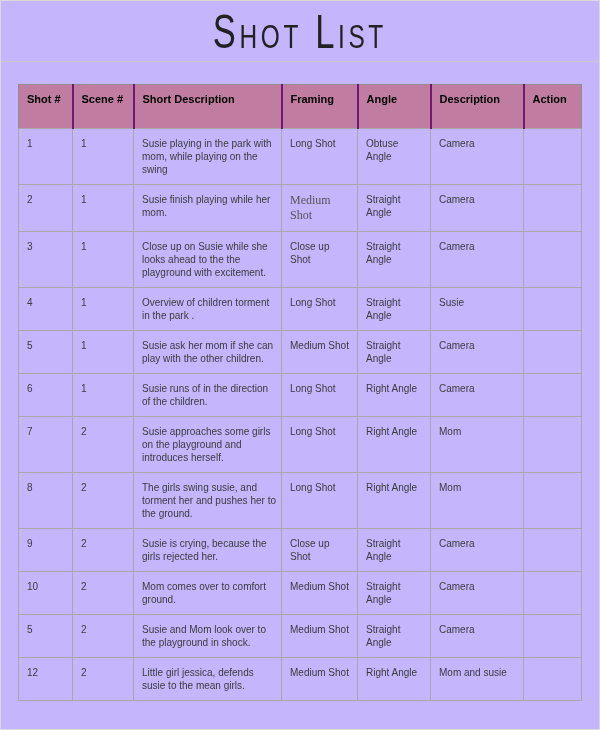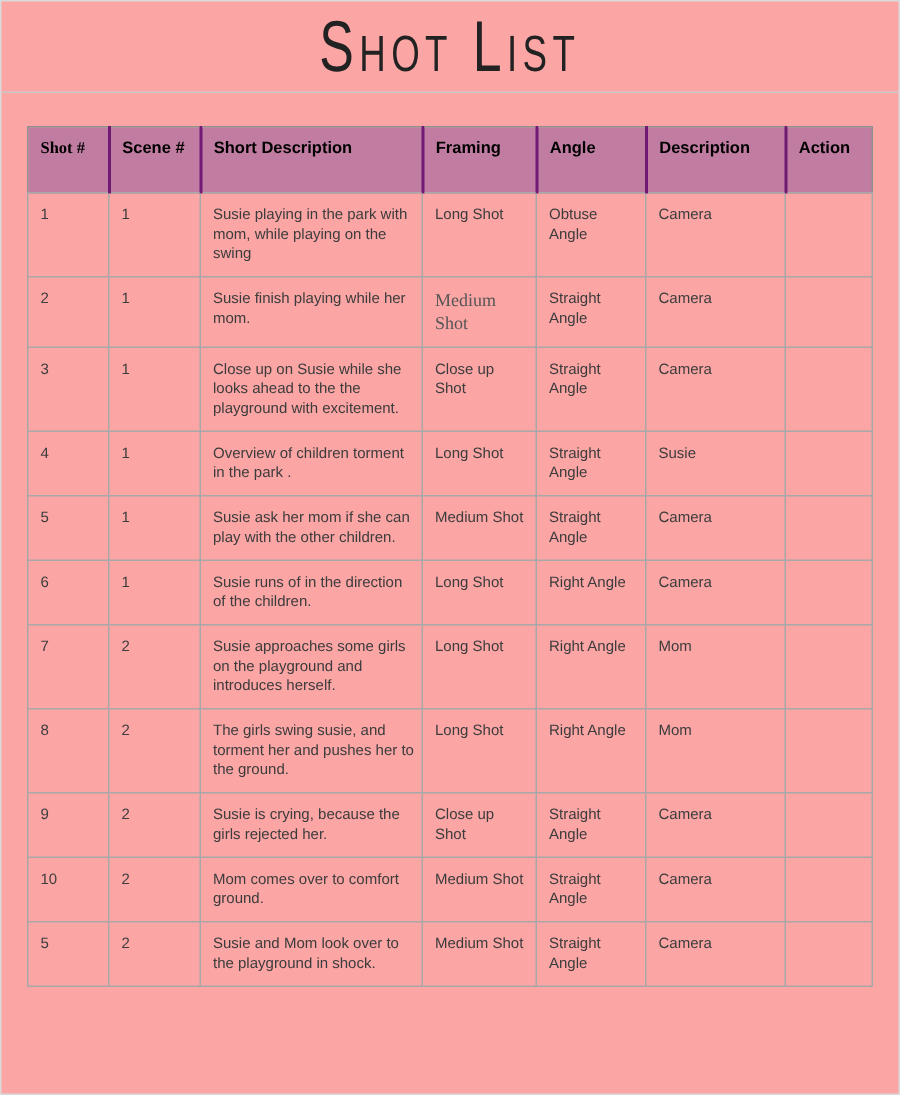--- a/index.html
+++ b/index.html
@@ -1,19 +1,19 @@
 <!DOCTYPE html>
 <html><head>
 <meta charset="utf-8">
 <style>
   html,body { margin:0; padding:0; background:#ffffff; }
   body { width:600px; height:730px; font-family:"Liberation Sans", sans-serif; }
   .page {
     position:relative; width:600px; height:730px; box-sizing:border-box;
-    background:#fca5a5; border:1px solid #dadada; overflow:hidden;
+    background:#c4b5fd; border:1px solid #dadada; overflow:hidden;
   }
   .title-wrap {
     height:60px; display:flex; align-items:center; justify-content:center;
     border-bottom:1px solid #c9c9c9;
   }
   .page-title {
     font-family:"Liberation Sans", sans-serif;
     font-variant:small-caps;
     font-size:48px; line-height:48px;
     font-weight:400; color:#222222;
@@ -34,21 +34,21 @@
   .shot-table col.c-angle { width:73px; }
   .shot-table col.c-persp { width:93px; }
   .shot-table col.c-act   { width:58px; }
   .shot-table thead tr { height:44px; }
   .shot-table th {
     background:#c07da1; color:#000000;
     font-size:11px; font-weight:bold; text-align:left; vertical-align:top;
     padding:8px 5px 4px 8px;
     border:none; border-left:2px solid #701a75;
   }
-  .shot-table th:first-child { border-left:none;font-family:Liberation Serif, serif; }
+  .shot-table th:first-child { border-left:none; }
   .shot-table tbody tr { height:42px; }
   .shot-table td {
     border:1px solid #a8a8a8;
     font-size:10px; line-height:13px; color:#3c3c3c;
     vertical-align:top; text-align:left;
     padding:8px 5px 8px 8px;
     overflow:hidden;
   }
   .shot-table td.serif {
     font-family:"Liberation Serif", serif;
@@ -178,16 +178,25 @@
     </tr>
         <tr>
       <td>5</td>
       <td>2</td>
       <td>Susie and Mom look over to the playground in shock.</td>
       <td>Medium Shot</td>
       <td>Straight Angle</td>
       <td>Camera</td>
       <td></td>
     </tr>
+        <tr>
+      <td>12</td>
+      <td>2</td>
+      <td>Little girl jessica, defends susie to the mean girls.</td>
+      <td>Medium Shot</td>
+      <td>Right Angle</td>
+      <td>Mom and susie</td>
+      <td></td>
+    </tr>
       </tbody>
   </table>
 
 </div>
 
 </body></html>

